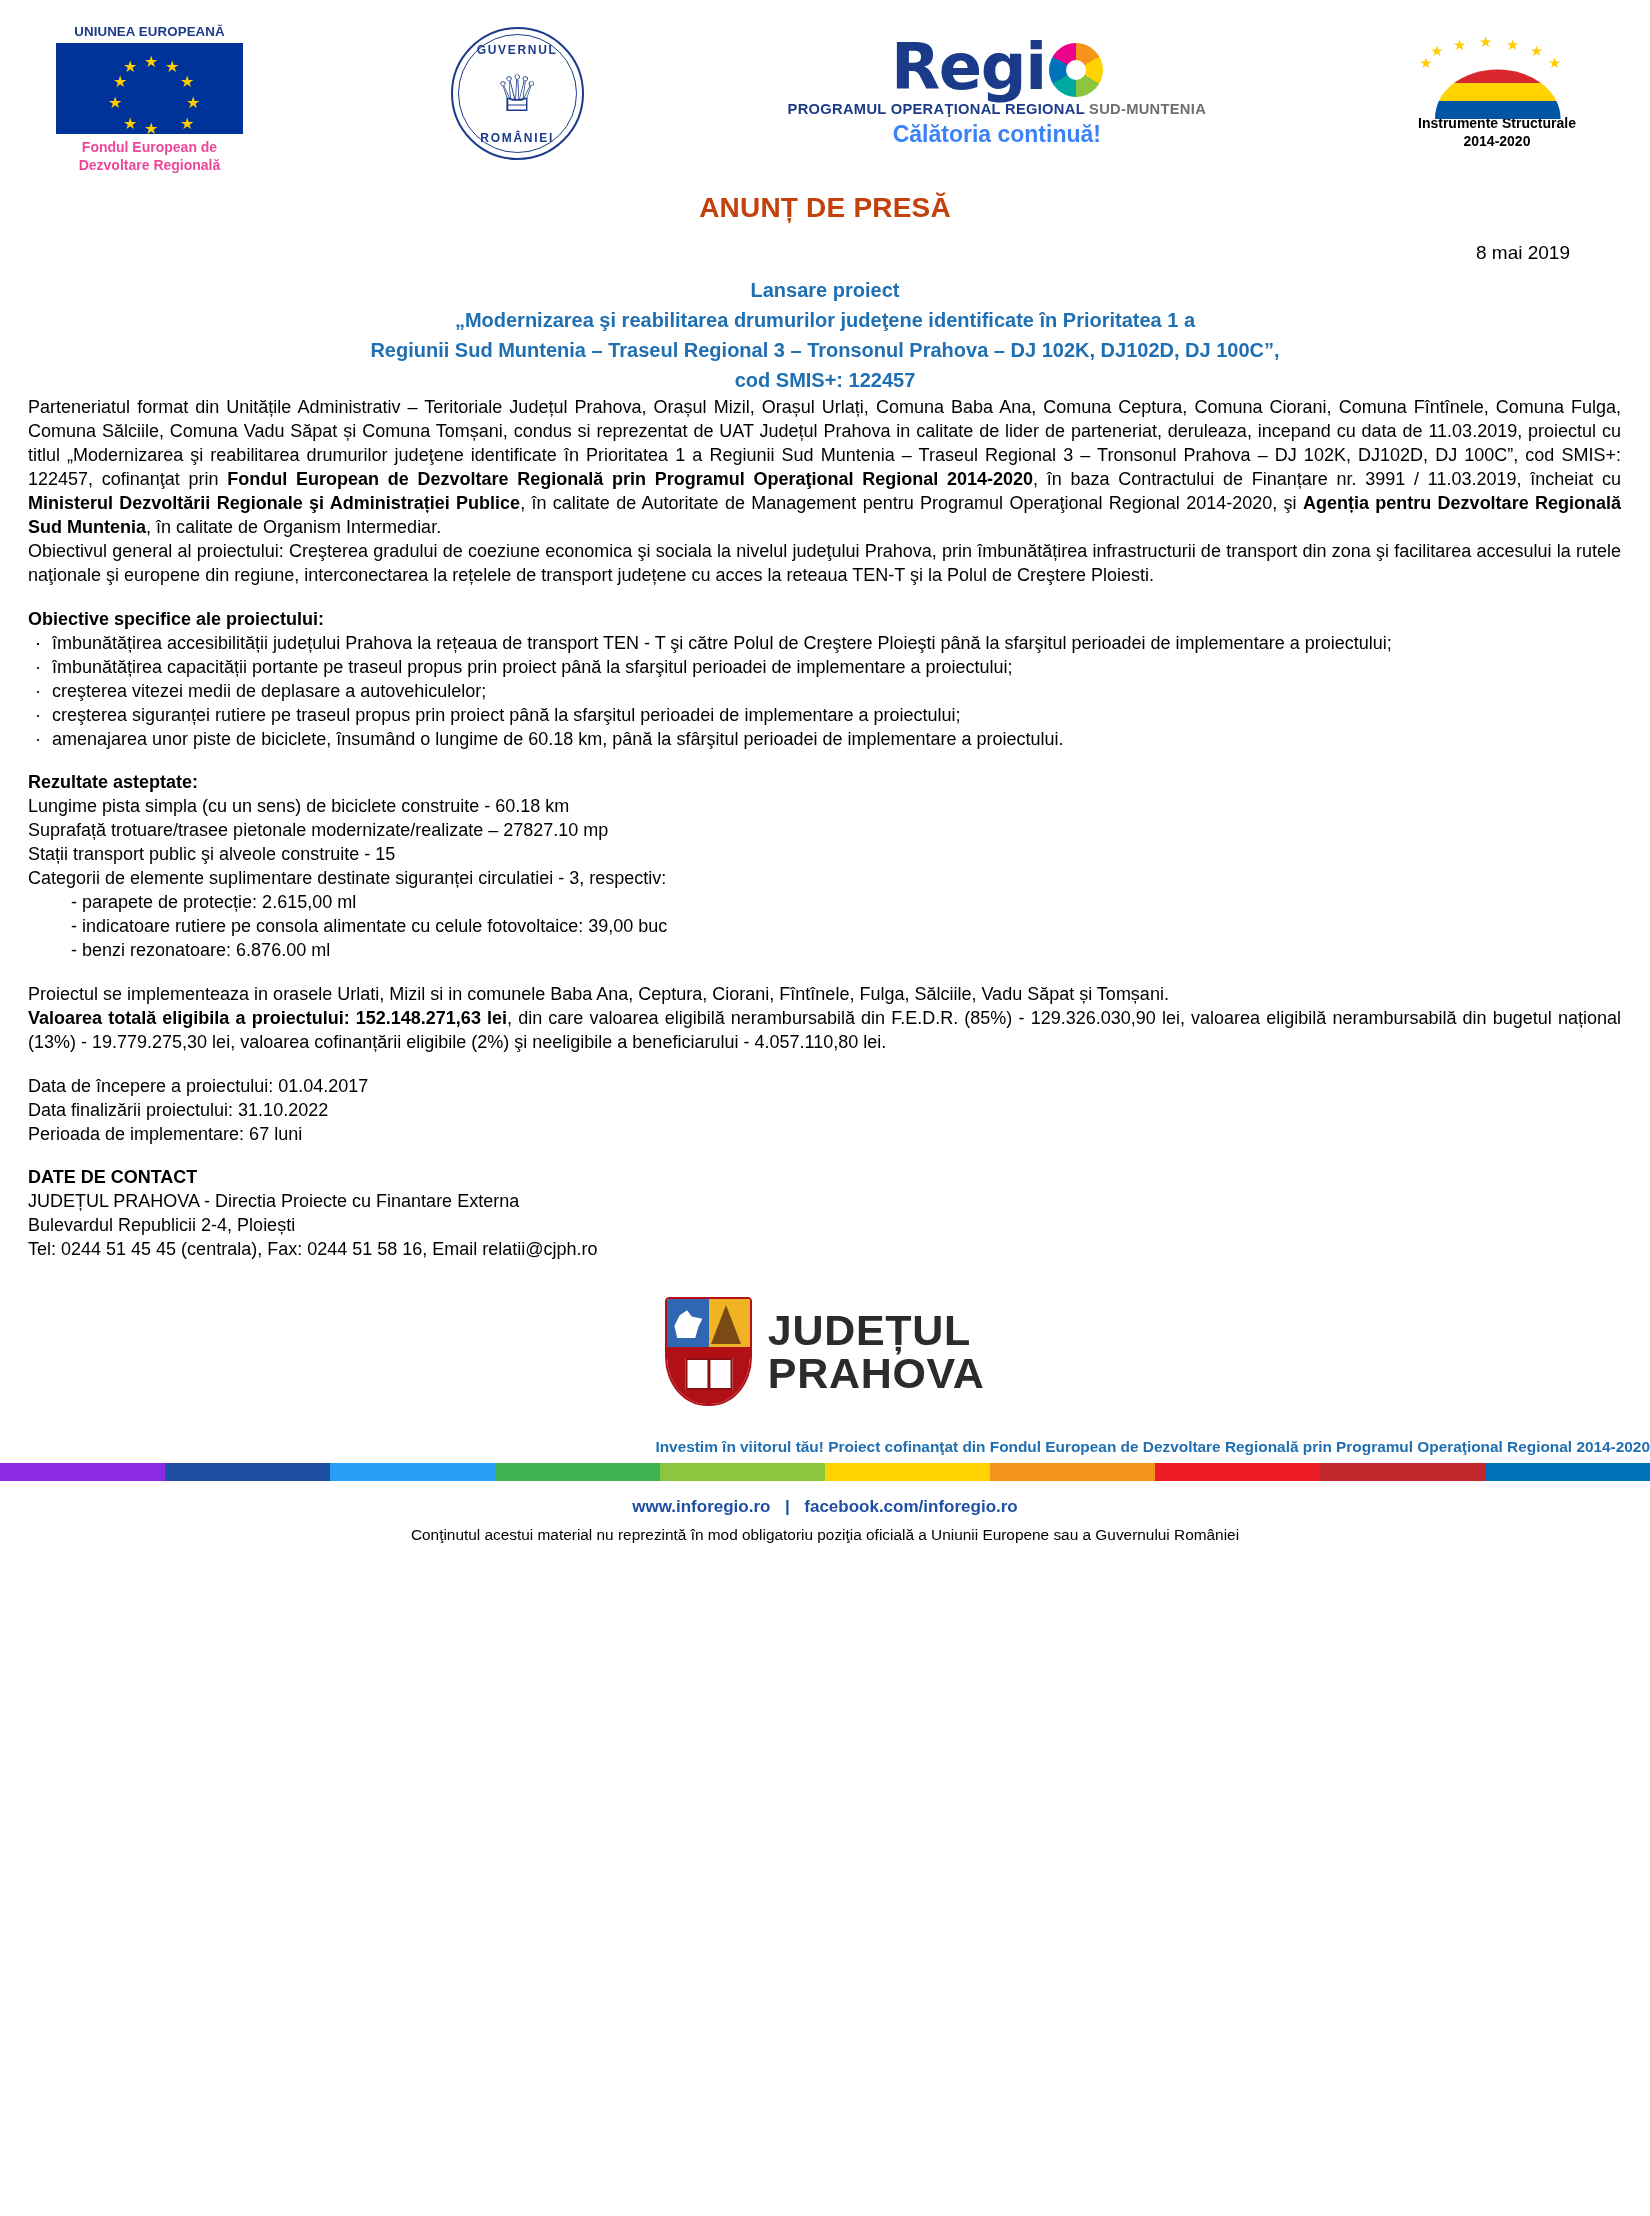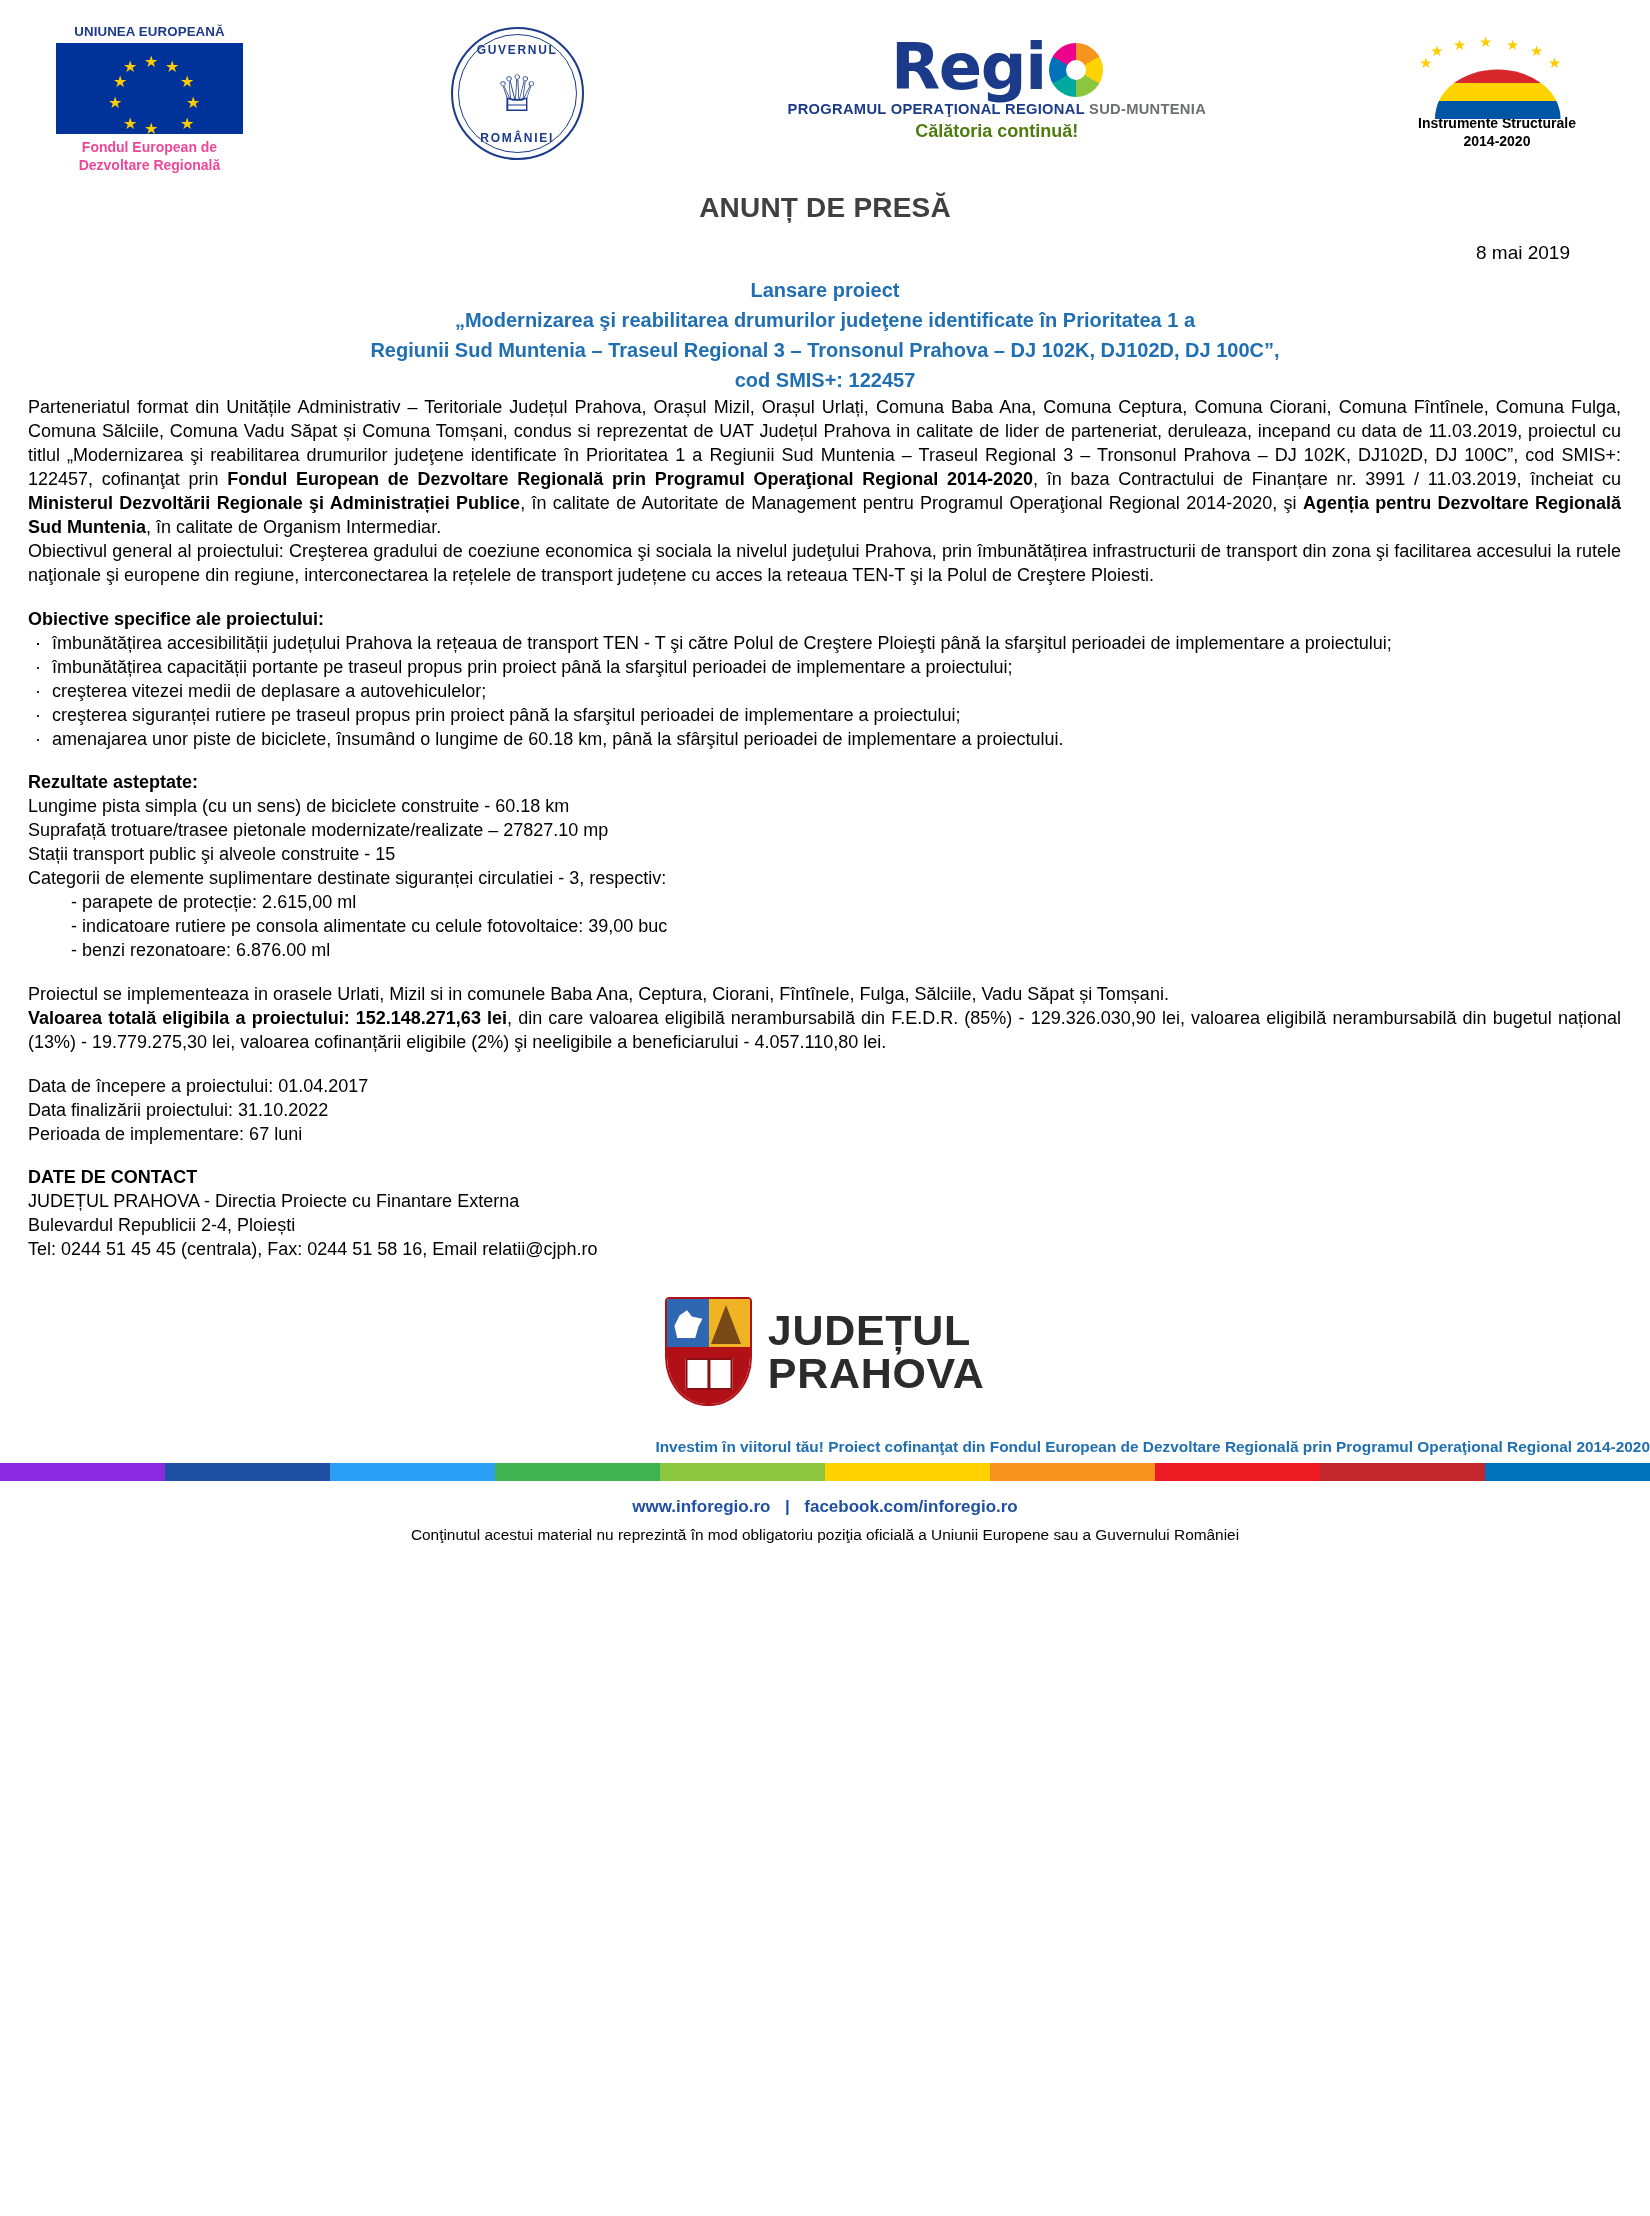--- a/index.html
+++ b/index.html
@@ -131,22 +131,22 @@
   }
   .regio-sub {
     font-size: 14.7px;
     font-weight: bold;
     color: #1b3a8a;
     letter-spacing: 0.3px;
     margin-top: 1.4px;
   }
   .regio-sub .grey { color: #6d6e71; }
   .regio-tag {
-    font-size: 18px;
-    color: #4d7c0f;
+    font-size: 23px;
+    color: #3b82f6;
     margin-top: 4.2px;
     font-weight: bold;
   }
 
   
   .is-logo { width: 230px; padding-top: 14px; }
   .is-flag {
     width: 150px; height: 73px;
     margin: 0 auto;
     position: relative;
@@ -171,21 +171,21 @@
     color: #000;
     margin-top: 4.2px;
     line-height: 1.25;
   }
 
   
   .doc-title {
     text-align: center;
     font-size: 28px;
     font-weight: bold;
-    color: #404040;
+    color: #c2410c;
     margin: 14px 0 0 0;
     letter-spacing: 0.2px;
   }
   .date-line {
     text-align: right;
     padding-right: 80px;
     margin-top: 18px;
     font-size: 19px;
     color: #000;
   }

